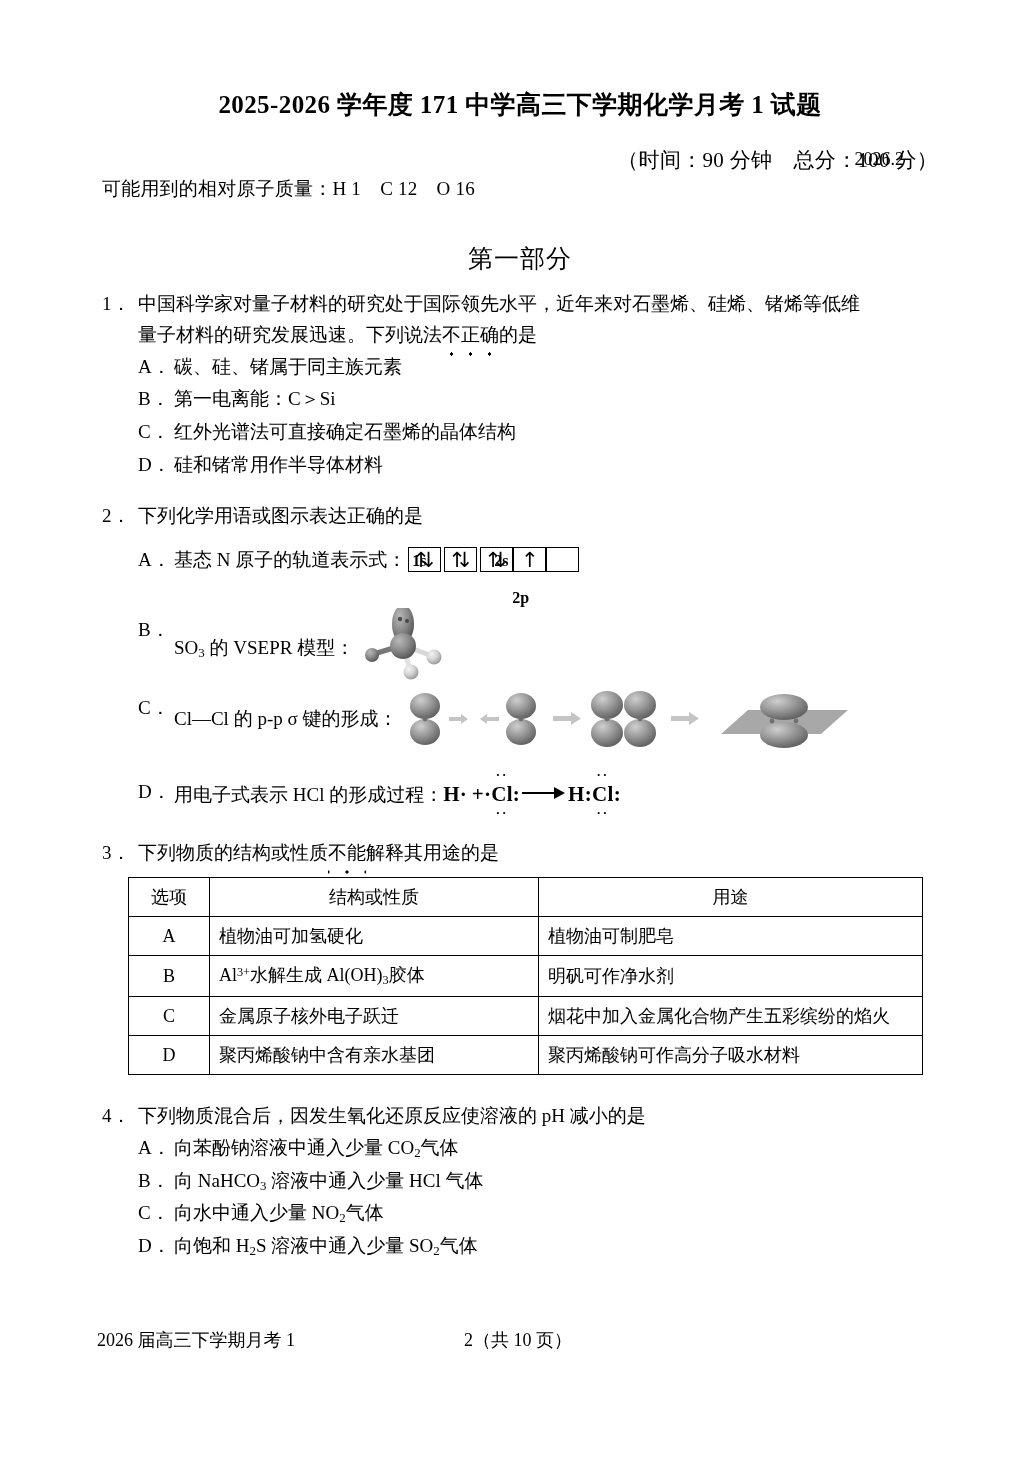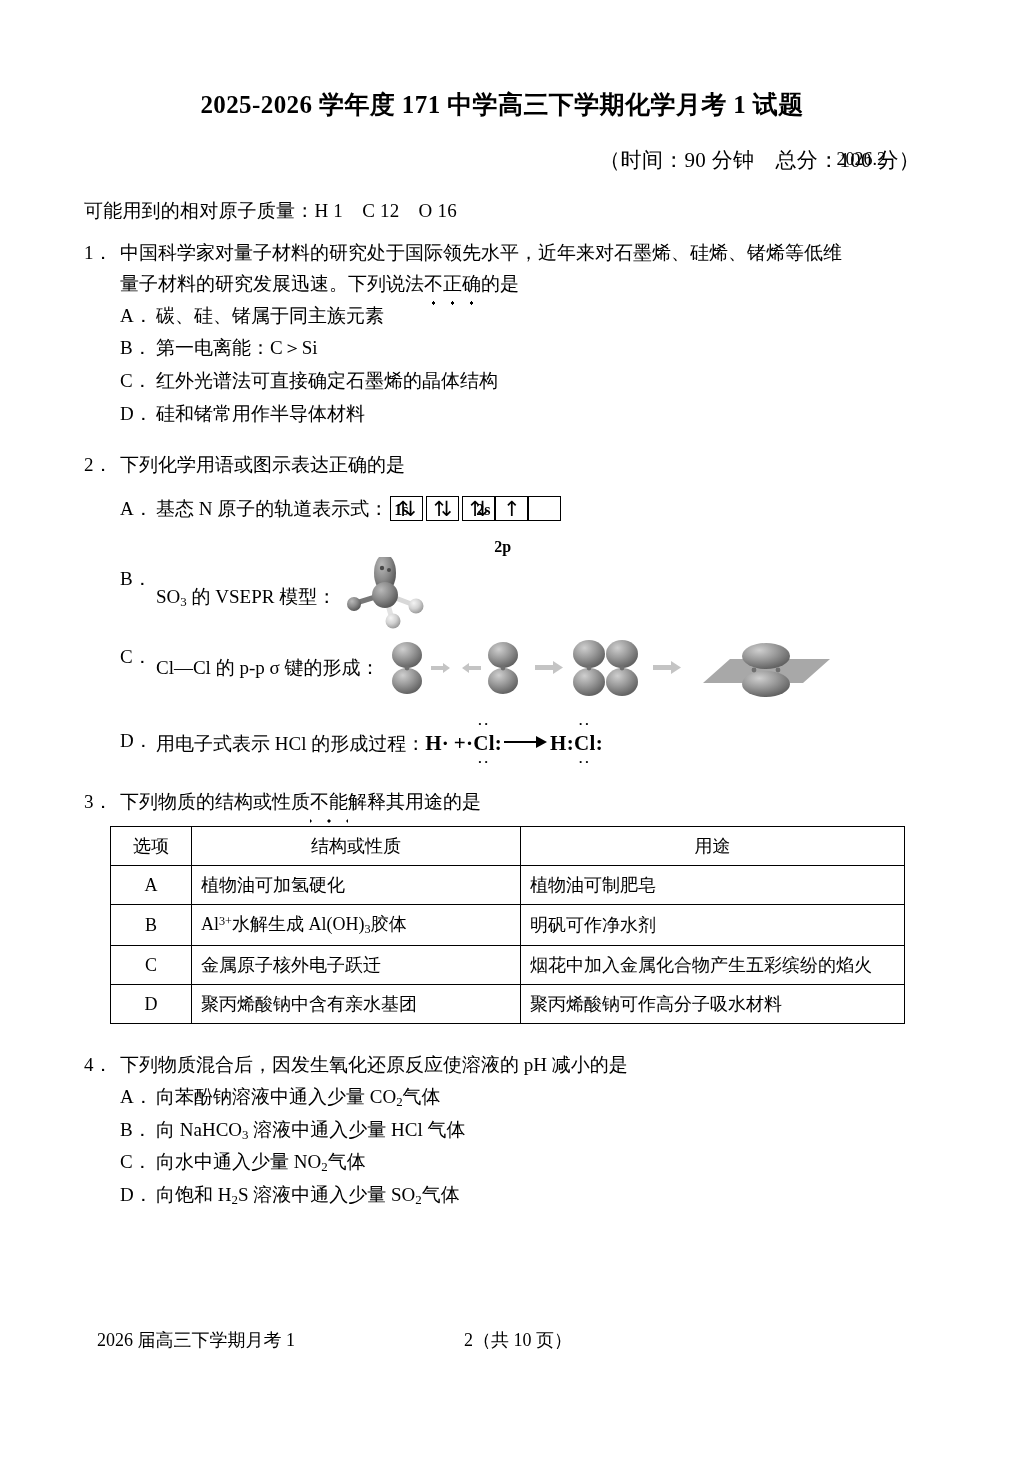--- a/index.html
+++ b/index.html
@@ -17,21 +17,21 @@
   }
   .page {
     position: relative;
     width: 1033px;
     height: 1458px;
     padding: 0;
     box-sizing: border-box;
   }
   .inner {
     position: absolute;
-    left: 84px;
+    left: 102px;
     top: 0;
     width: 836px;
   }
 
   
   .doc-title {
     text-align: center;
     font-weight: bold;
     font-size: 25px;
     letter-spacing: 0.4px;
@@ -50,21 +50,20 @@
     letter-spacing: 0.3px;
   }
   .exam-date {
     position: absolute;
     right: 34px;
     top: 3px;
     font-size: 18px;
     font-weight: normal;
   }
   .atomic-line {
-    margin-top: 22px;
     font-size: 19px;
     letter-spacing: 0.2px;
   }
 
   
   .part-heading {
     text-align: center;
     font-size: 25px;
     margin-top: 40px;
     letter-spacing: 1px;
@@ -305,20 +304,21 @@
 
     <div class="doc-title">2025-2026 学年度 171 中学高三下学期化学月考 1 试题</div>
 
     <div class="subtitle-row">
       <div class="subtitle">（时间：90 分钟　总分：100 分）</div>
       <div class="exam-date">2026.2</div>
     </div>
 
     <div class="atomic-line">可能用到的相对原子质量：H 1　C 12　O 16</div>
 
+    <div class="part-heading">第一部分</div>
 
     <div class="question">
       <div class="q-stem">
         <span class="q-num">1．</span>
         <span>中国科学家对量子材料的研究处于国际领先水平，近年来对石墨烯、硅烯、锗烯等低维</span>
       </div>
       <div class="q-line2"><span>量子材料的研究发展迅速。下列说法</span><span class="emph">不正确</span><span>的是</span></div>
 
       <div class="opt">
         <span class="opt-letter">A．</span>

